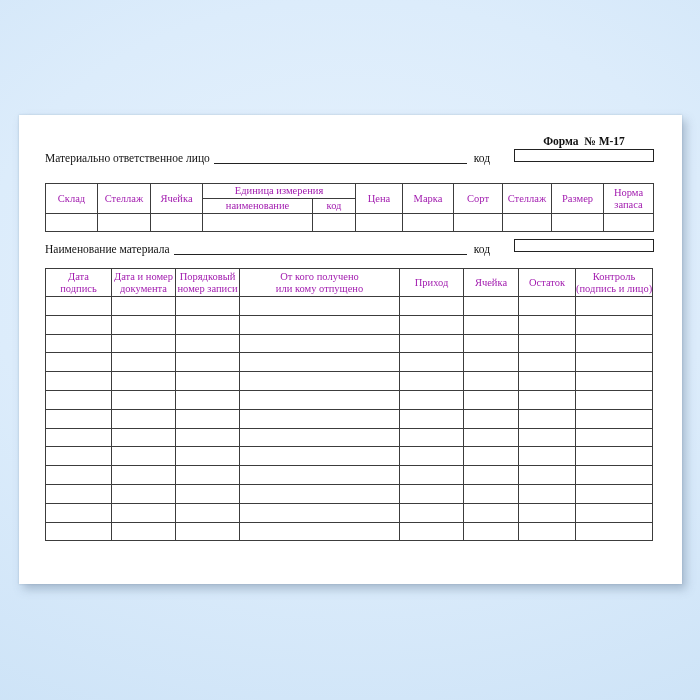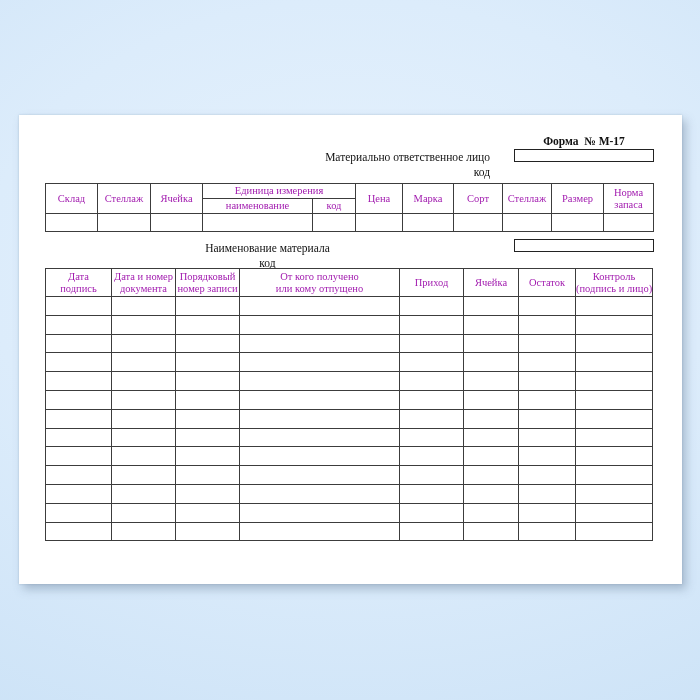--- a/index.html
+++ b/index.html
@@ -20,21 +20,21 @@
 
   .form-title {
     position:absolute; left:495px; top:20px; width:140px;
     text-align:center; font-weight:bold; font-size:11.5px; color:#111;
     white-space:pre;
   }
 
   .fill-line {
     position:absolute; left:26px; width:445px; height:14px;
     display:flex; align-items:flex-end;
-    font-size:11.5px; color:#111; line-height:13px;flex-direction:column;
+    font-size:11.5px; color:#111; line-height:13px;
   }
   .line1 { top:36px; }
   .line2 { top:127px;align-items:center; }
   .fill-line .lbl { white-space:pre; }
   .fill-line .rule {
     flex:1 1 auto; height:13px;
     border-bottom:1px solid #222;
     margin:0 7px 1px 4px;
   }
 

